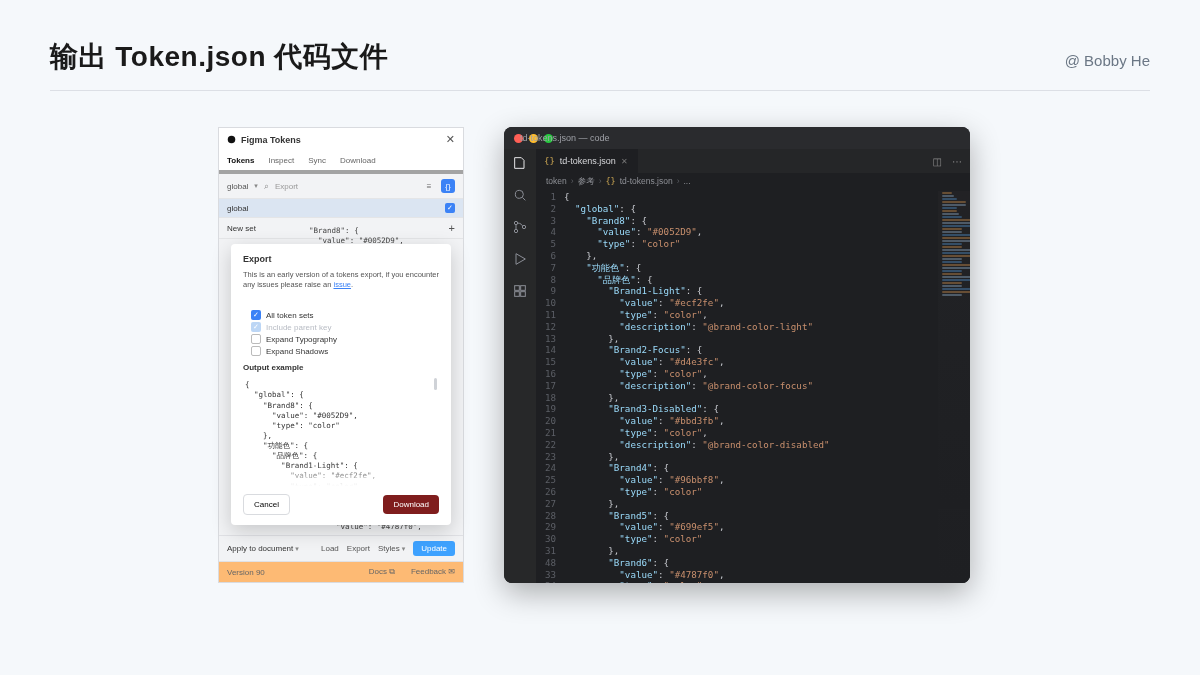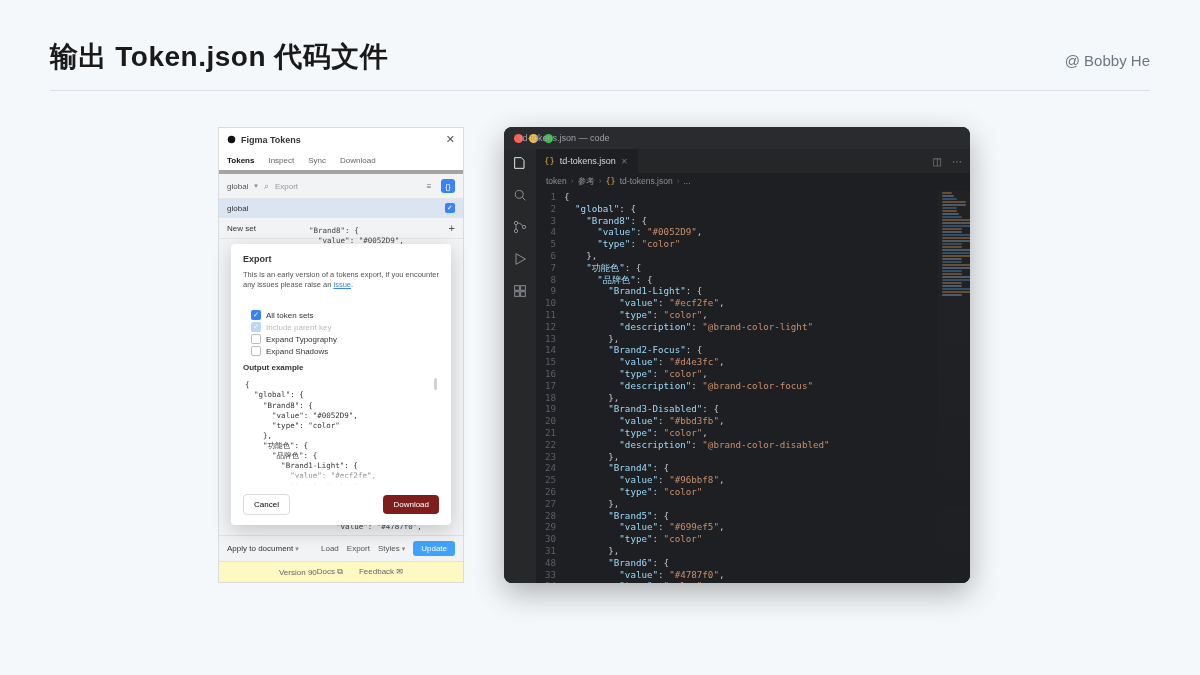--- a/index.html
+++ b/index.html
@@ -39,21 +39,21 @@
 .oe-box::after{content:'';position:absolute;left:0;right:0;bottom:0;height:20px;background:linear-gradient(transparent,#fff);}
 .copy-handle { position:absolute; right:2px; top:2px; width:3px; height:12px; background:#cfd2d7; border-radius:2px;}
 .modal-actions { display:flex; justify-content:space-between; align-items:center; margin-top:8px;}
 .btn { padding:5px 10px; border-radius:4px; font-size:8px; border:none; cursor:pointer;}
 .btn.cancel { background:#fff; border:1px solid #d9dbdf;}
 .btn.dl { background:#7f1d1d; color:#fff;}
 .figma-footer { margin-top:auto; border-top:1px solid #e0e1e5;}
 .fbar { display:flex; justify-content:space-between; align-items:center; padding:5px 8px; font-size:8px; background:#f2f3f5;}
 .fbar .links { display:flex; gap:8px; color:#555; align-items:center;}
 .upd { background:#3ea2ff; color:#fff; padding:3px 8px; border-radius:3px; font-size:8px;}
-.vbar { display:flex; justify-content:center; align-items:center; padding:5px 8px; font-size:8px; color:#666; border-top:1px solid #e0e1e5; background:#fef9c3;}
+.vbar { display:flex; justify-content:space-between; align-items:center; padding:5px 8px; font-size:8px; color:#666; border-top:1px solid #e0e1e5; background:#fdba74;}
 .vbar .links { display:flex; gap:16px;}
 .under-code { position:absolute; top:374px; left:90px; right:10px; font-family:monospace; font-size:7.5px; color:#444; line-height:1.35; white-space:pre;}
 
 .vscode { width:466px; height:456px; background:#1e1f22; border-radius:8px; overflow:hidden; position:relative; font-size:9px; color:#ccc; box-shadow:0 10px 30px rgba(0,0,0,.3); }
 .winbar { height:22px; background:#2a2b2e; display:flex; align-items:center; padding:0 10px; position:relative;}
 .dots { display:flex; gap:6px;}
 .dot { width:9px; height:9px; border-radius:50%; }
 .dot.r{background:#ff5f56;} .dot.y{background:#ffbd2e;} .dot.g{background:#27c93f;}
 .wintitle { position:absolute; left:16px; right:0; text-align:left; font-size:9px; color:#9ea0a6;}
 .editor-area { display:flex; height:434px;}

